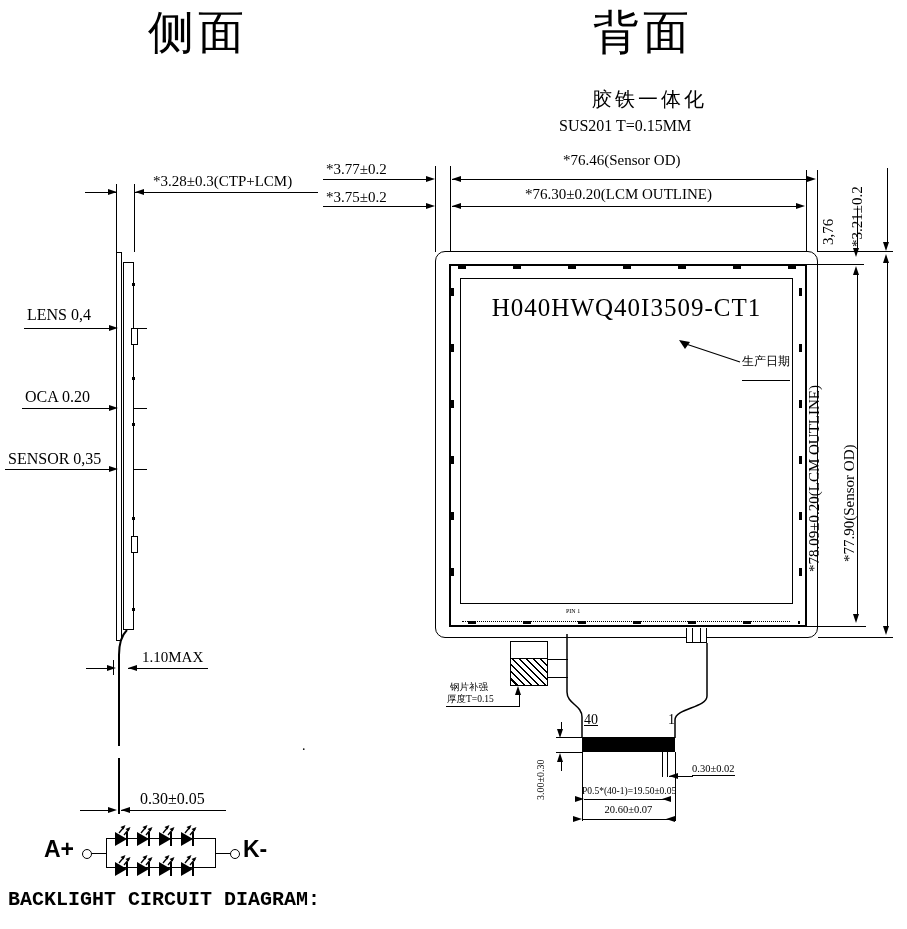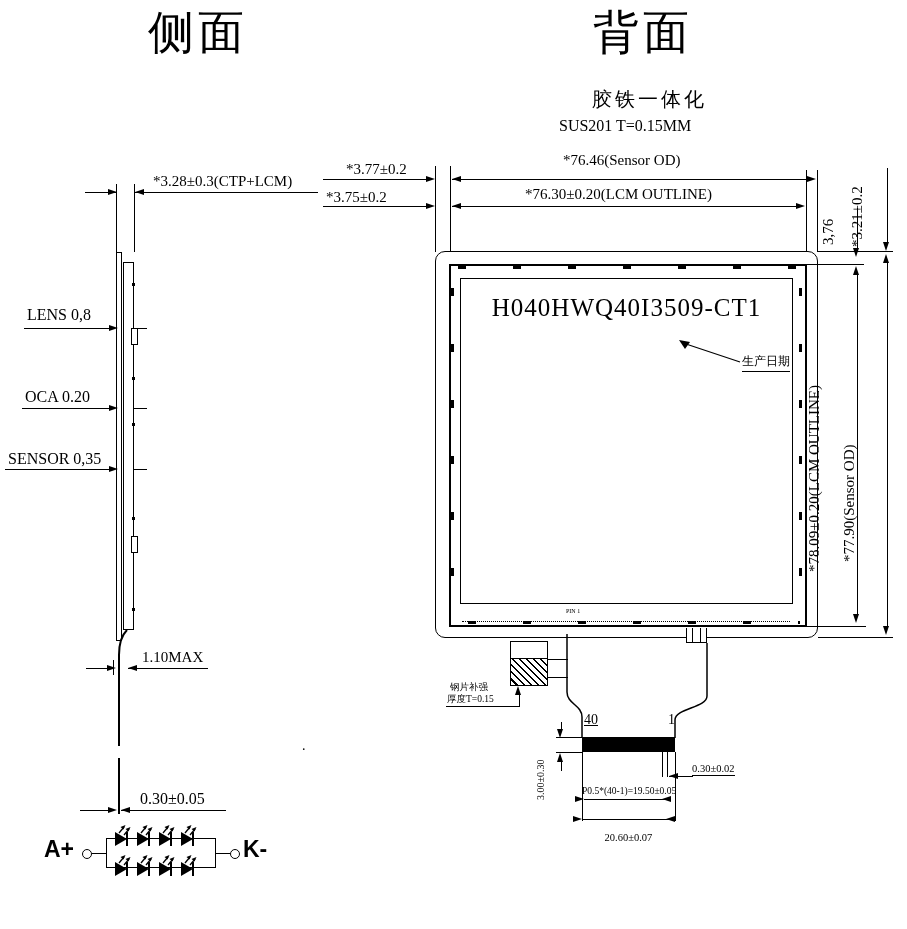--- a/index.html
+++ b/index.html
@@ -42,21 +42,21 @@
   <div class="box" style="left:116px;top:252px;width:6px;height:389px;"></div>
   <div class="box" style="left:123px;top:262px;width:11px;height:368px;"></div>
   <div class="box" style="left:131px;top:328px;width:7px;height:17px;"></div>
   <div class="box" style="left:131px;top:536px;width:7px;height:17px;"></div>
   <i class="dot" style="left:132px;top:283px;"></i>
   <i class="dot" style="left:132px;top:377px;"></i>
   <i class="dot" style="left:132px;top:423px;"></i>
   <i class="dot" style="left:132px;top:517px;"></i>
   <i class="dot" style="left:132px;top:608px;"></i>
 
-  <div class="txt dim16" style="left:27px;top:306px;">LENS 0,8</div>
+  <div class="txt dim16" style="left:27px;top:306px;">LENS 0,4</div>
   <i class="hl" style="left:24px;top:328px;width:86px;"></i>
   <i class="tr r" style="left:109px;top:325px;"></i>
   <i class="hl" style="left:134px;top:328px;width:13px;"></i>
 
   <div class="txt dim16" style="left:25px;top:388px;">OCA 0.20</div>
   <i class="hl" style="left:22px;top:408px;width:88px;"></i>
   <i class="tr r" style="left:109px;top:405px;"></i>
   <i class="hl" style="left:134px;top:408px;width:13px;"></i>
 
   <div class="txt dim16" style="left:8px;top:450px;">SENSOR 0,35</div>
@@ -106,26 +106,27 @@
       <use href="#led" x="75" y="16"></use>
     <use href="#led" x="9" y="46"></use>
       <use href="#led" x="31" y="46"></use>
       <use href="#led" x="53" y="46"></use>
       <use href="#led" x="75" y="46"></use>
   </svg>
 
   <i class="hl" style="left:216px;top:853px;width:14px;"></i>
   <div style="position:absolute;left:230px;top:849px;width:8px;height:8px;border:1.5px solid #000;border-radius:50%;"></div>
   <div class="txt" style="left:243px;top:836px;font-size:23px;font-weight:bold;font-family:'Liberation Sans',sans-serif;">K-</div>
+  <div class="txt" style="left:8px;top:888px;font-size:20px;font-weight:bold;font-family:'Liberation Mono','DejaVu Sans Mono',monospace;">BACKLIGHT CIRCUIT DIAGRAM:</div>
 
   <div class="txt title" style="left:593px;top:2px;">背面</div>
   <div class="txt" style="left:592px;top:86px;font-size:20px;letter-spacing:3px;">胶铁一体化</div>
   <div class="txt" style="left:559px;top:117px;font-size:16px;">SUS201 T=0.15MM</div>
 
-  <div class="txt dim15" style="left:326px;top:161px;margin-left:20px;">*3.77±0.2</div>
+  <div class="txt dim15" style="left:326px;top:161px;">*3.77±0.2</div>
   <i class="hl" style="left:323px;top:179px;width:103px;"></i>
   <i class="tr r" style="left:426px;top:176px;"></i>
   <div class="txt dim15" style="left:326px;top:189px;">*3.75±0.2</div>
   <i class="hl" style="left:323px;top:206px;width:103px;"></i>
   <i class="tr r" style="left:426px;top:203px;"></i>
 
   <div class="txt dim15" style="left:563px;top:152px;text-align:center;">*76.46(Sensor OD)</div>
   <i class="hl" style="left:452px;top:179px;width:360px;"></i>
   <i class="tr l" style="left:452px;top:176px;"></i>
   <i class="tr r" style="left:807px;top:176px;"></i>
@@ -147,21 +148,21 @@
   <i class="tickH" style="left:468px;top:621px;width:332px;"></i>
   <i class="tickV" style="left:451px;top:288px;height:325px;"></i>
   <i class="tickV" style="left:799px;top:288px;height:325px;"></i>
   <i class="dotted" style="left:462px;top:621px;width:328px;"></i>
 
   <div class="txt" style="left:460px;top:294px;width:333px;text-align:center;font-size:25px;letter-spacing:1px;">H040HWQ40I3509-CT1</div>
   <svg style="position:absolute;left:678px;top:338px;" width="64" height="28" viewBox="0 0 64 28">
     <line x1="8" y1="6" x2="62" y2="24" stroke="#000" stroke-width="1.2"></line>
     <polygon points="1,2 12,4 7,11" fill="#000"></polygon>
   </svg>
-  <div class="txt" style="left:742px;top:353px;font-size:12px;border-bottom:1px solid #000;padding-bottom:1px;">生产日期</div>
+  <div class="txt" style="left:742px;top:353px;font-size:12px;border-bottom:1px solid #000;padding-bottom:10px;">生产日期</div>
   <div class="txt" style="left:566px;top:608px;font-size:6px;">PIN 1</div>
 
   <div class="box" style="left:686px;top:628px;width:21px;height:15px;border-top:none;"></div>
   <i class="vl" style="left:692px;top:628px;height:15px;"></i>
   <i class="vl" style="left:700px;top:628px;height:15px;"></i>
 
   <i class="hl" style="left:818px;top:251px;width:75px;"></i>
   <i class="hl" style="left:807px;top:264px;width:57px;"></i>
   <i class="hl" style="left:807px;top:626px;width:59px;"></i>
   <i class="hl" style="left:818px;top:637px;width:75px;"></i>
@@ -213,21 +214,21 @@
   <i class="tr d" style="left:557px;top:729px;"></i>
   <i class="tr u" style="left:557px;top:753px;"></i>
   <i class="vl" style="left:561px;top:761px;height:10px;"></i>
   <div class="vtext" style="left:546px;top:789px;font-size:10px;">3.00±0.30</div>
 
   <div class="txt" style="left:582px;top:786px;width:94px;text-align:center;font-size:9.5px;">P0.5*(40-1)=19.50±0.05</div>
   <i class="hl" style="left:584px;top:799px;width:87px;"></i>
   <i class="tr r" style="left:575px;top:796px;"></i>
   <i class="tr l" style="left:662px;top:796px;"></i>
 
-  <div class="txt" style="left:582px;top:832px;width:93px;text-align:center;font-size:10.5px;">20.60±0.07</div>
+  <div class="txt" style="left:582px;top:804px;width:93px;text-align:center;font-size:10.5px;">20.60±0.07</div>
   <i class="hl" style="left:582px;top:819px;width:93px;"></i>
   <i class="tr r" style="left:573px;top:816px;"></i>
   <i class="tr l" style="left:666px;top:816px;"></i>
 
   <div class="txt" style="left:692px;top:763px;font-size:10.5px;border-bottom:1px solid #000;padding-bottom:1px;">0.30±0.02</div>
   <i class="hl" style="left:669px;top:776px;width:24px;"></i>
   <i class="tr l" style="left:669px;top:773px;"></i>
 
 
 </div>

